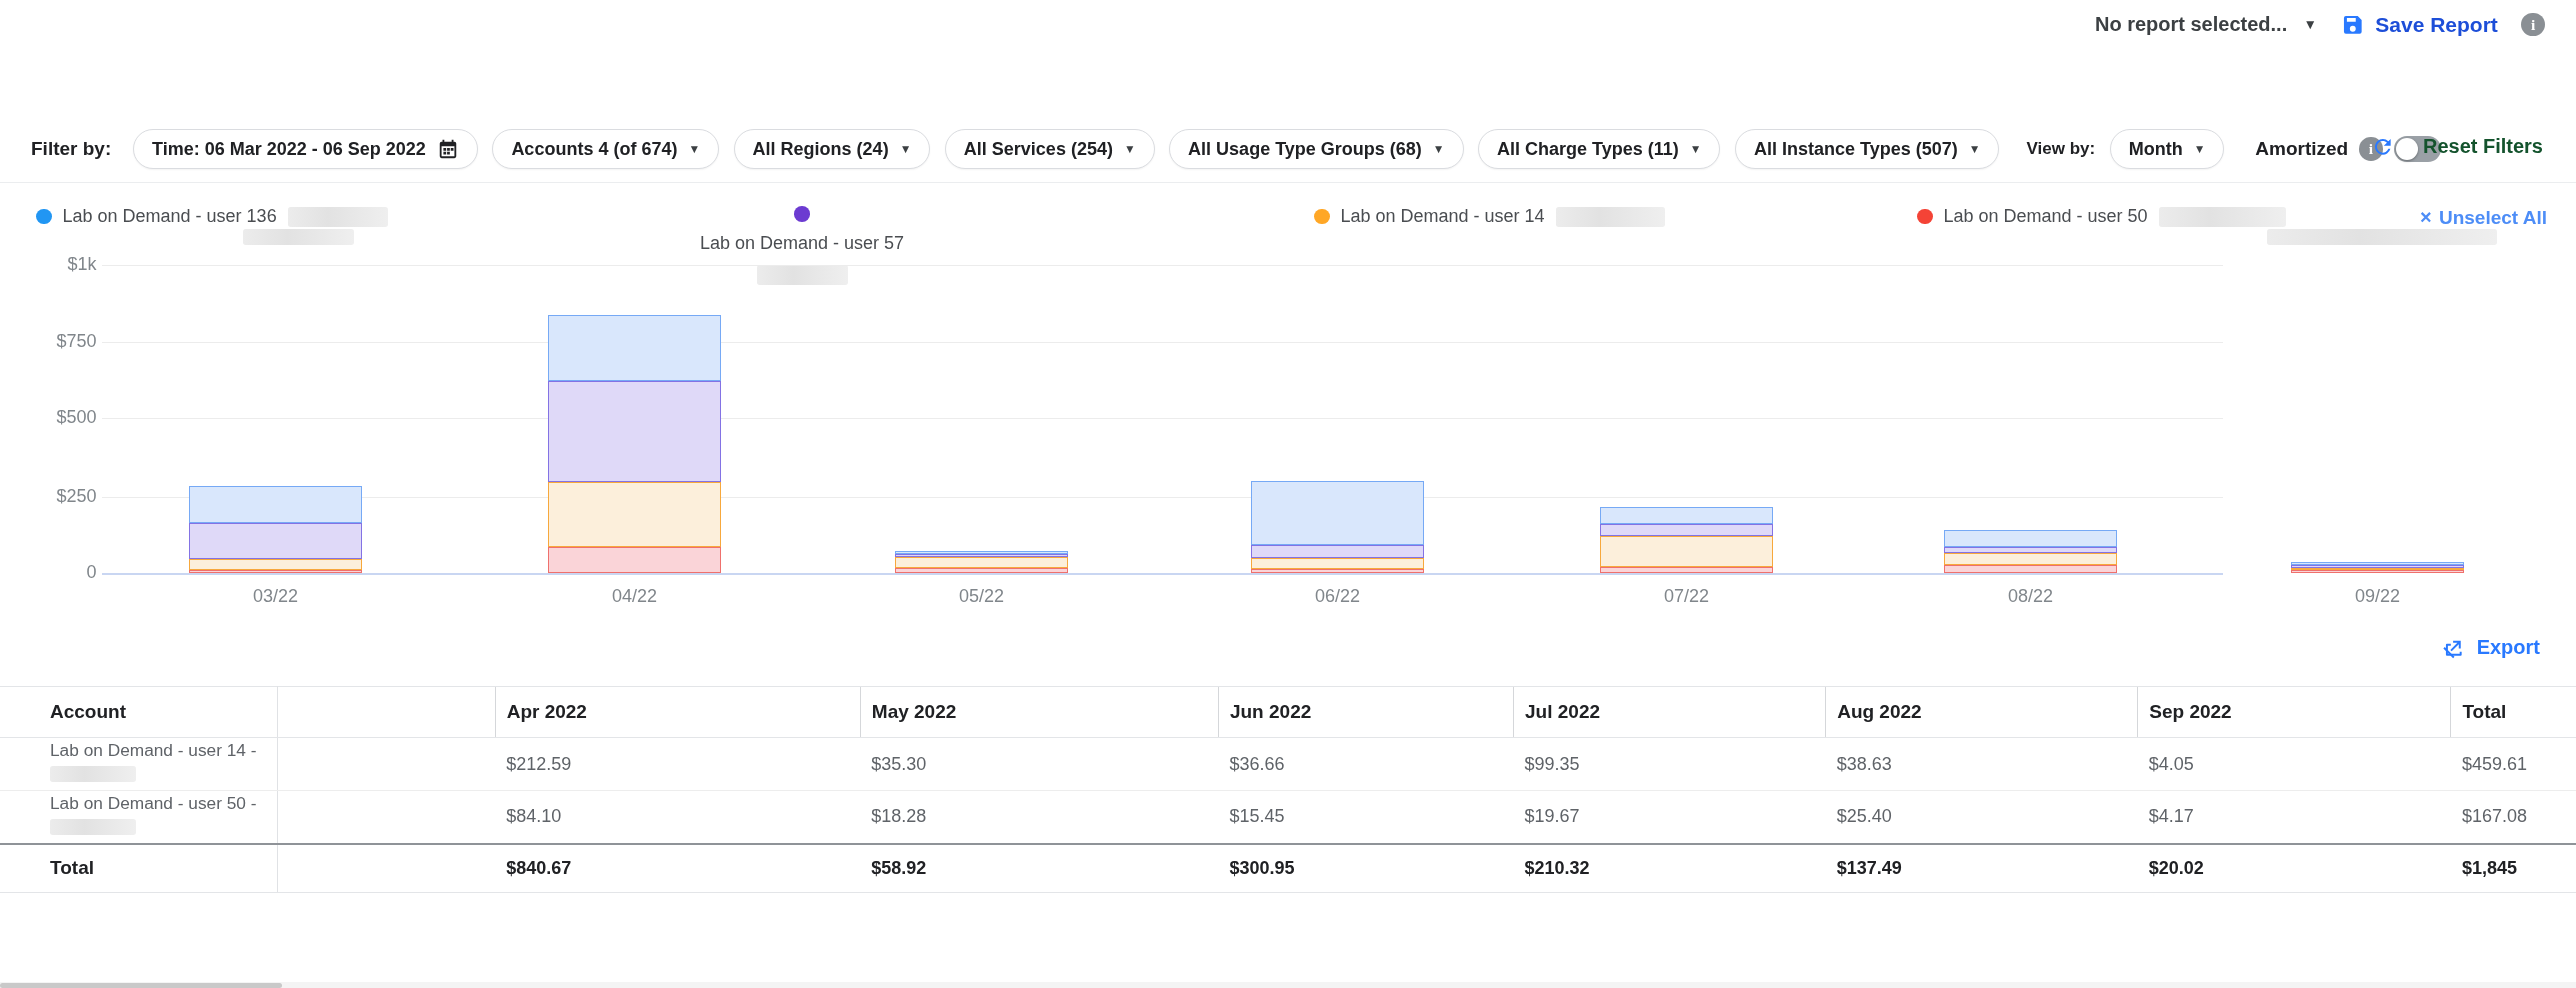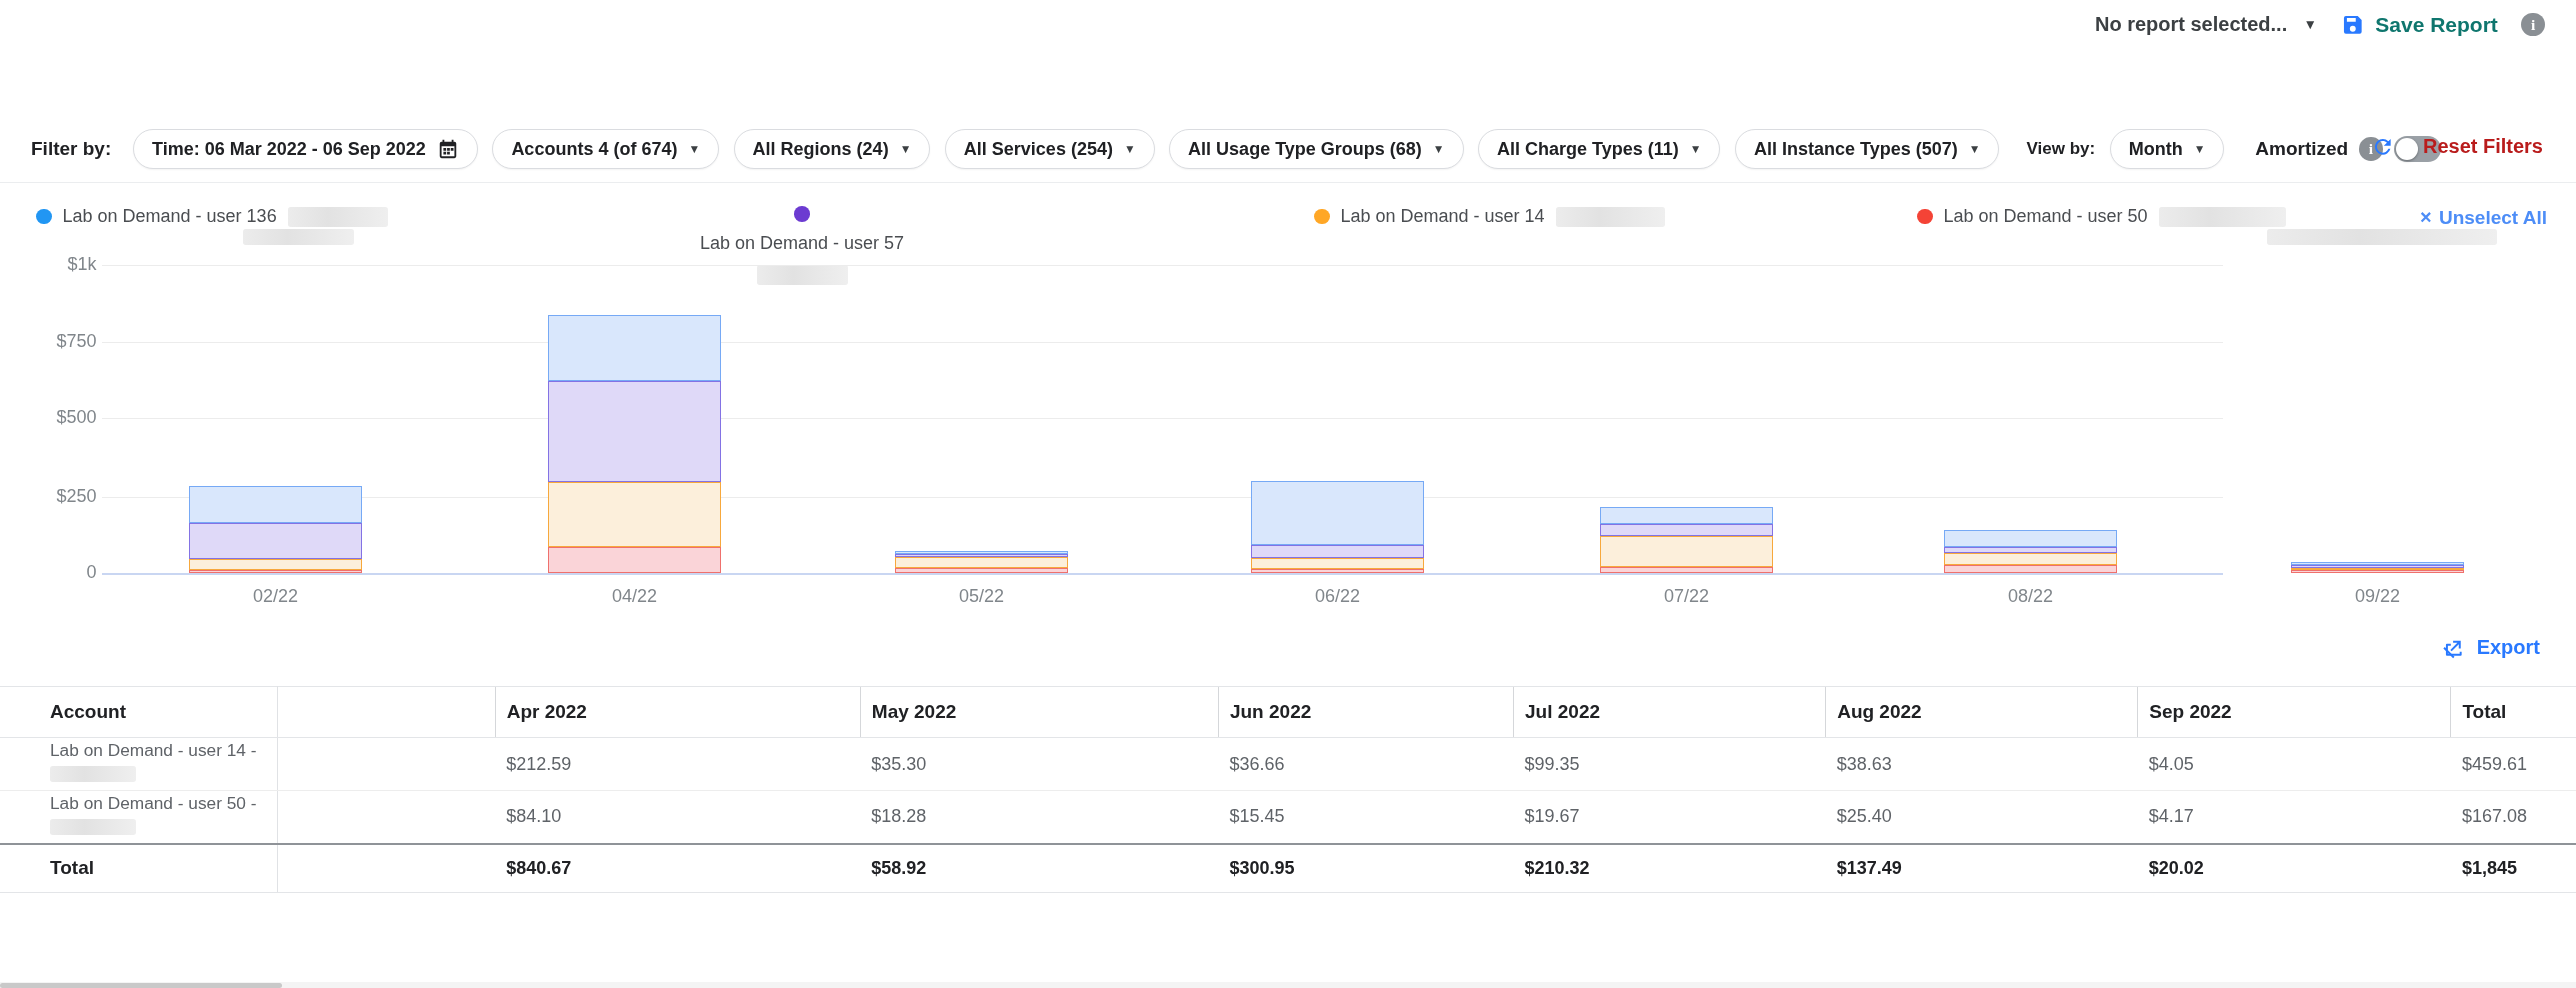--- a/index.html
+++ b/index.html
@@ -6,21 +6,21 @@
   html,body { width:2576px; height:989px; background:#ffffff; overflow:hidden;
               font-family:"Liberation Sans", sans-serif; color:#3c4043; }
   .abs { position:absolute; }
   #app { position:relative; width:2576px; height:989px; background:#fff; }
 
   
   #topbar { top:0; left:0; width:2576px; height:53px; }
   #topbar-right { position:absolute; right:31px; top:12.7px; display:flex; align-items:center; gap:23.6px; }
   .report-selector { display:flex; align-items:center; gap:16.4px; font-size:20px; font-weight:bold; color:#3c4043; cursor:pointer; }
   .caret { font-size:13.6px; color:#3c4043; }
-  .save-report { display:flex; align-items:center; gap:11px; color:#0f766e; font-size:21px; font-weight:bold; cursor:pointer; }
+  .save-report { display:flex; align-items:center; gap:11px; color:#1d4ed8; font-size:21px; font-weight:bold; cursor:pointer; }
   .info-circle { width:23.6px; height:23.6px; border-radius:50%; background:#8a8f94; color:#fff; font-size:15.5px; font-weight:bold;
                  display:inline-flex; align-items:center; justify-content:center; font-family:"Liberation Serif",serif; }
 
   
   #titlebar { top:53px; left:0; width:2576px; height:64px; border-bottom:1.8px solid #e8eaed; }
   #page-title { position:absolute; left:50px; top:23.6px; font-size:23px; font-weight:bold; color:#3c4043; }
   #tabs { position:absolute; left:800px; top:0; height:64px; display:flex; align-items:center; }
   .tab { position:relative; height:64px; display:flex; align-items:center; padding:0 38px; font-size:20px; color:#5f6368; cursor:pointer; }
   .tab.active { color:#4285f4; }
   .tab.active::after { content:""; position:absolute; left:27px; right:27px; bottom:-1.8px; height:4.5px; background:#4285f4; border-radius:2.7px; }
@@ -33,21 +33,21 @@
           font-size:18px; font-weight:bold; color:#202124; background:#fff; white-space:nowrap; cursor:pointer;
           box-shadow:0 0.9px 1.8px rgba(0,0,0,0.05); }
   .pill .caret { font-size:11.8px; }
   .viewby-label { font-size:17px; font-weight:bold; color:#202124; margin-left:12.7px; white-space:nowrap; }
   .amortized-wrap { display:flex; align-items:center; gap:11px; margin-left:16.4px; }
   .amortized-label { font-size:19px; font-weight:bold; color:#202124; white-space:nowrap; }
   .toggle { width:47px; height:25.5px; border-radius:13.6px; background:#9aa0a6; position:relative; cursor:pointer; }
   .toggle .knob { position:absolute; left:1.8px; top:1.8px; width:22px; height:22px; border-radius:50%; background:#fff;
                   box-shadow:0 0.9px 2.7px rgba(0,0,0,0.35); }
   #reset-filters { position:absolute; right:33px; top:135px; display:flex; align-items:center; gap:28px;
-                   color:#b91c1c; font-size:20px; font-weight:bold; cursor:pointer; }
+                   color:#14532d; font-size:20px; font-weight:bold; cursor:pointer; }
 
   
   #legend { top:184px; left:0; width:2576px; height:69px; }
   .legend-item { position:absolute; top:22px; display:flex; align-items:center; gap:11px; cursor:pointer; }
   .legend-dot { width:15.5px; height:15.5px; border-radius:50%; flex:0 0 auto; }
   .legend-text { font-size:18px; color:#4a4d51; white-space:nowrap; }
   .redacted { background:linear-gradient(90deg,#ececec,#e2e2e2 40%,#efefef); border-radius:2.7px; height:20px; }
   #unselect-all { position:absolute; right:29px; top:22px; display:flex; align-items:center; gap:7.3px;
                   color:#4d8df7; font-size:19px; font-weight:bold; cursor:pointer; }
   .x-glyph { font-size:20px; font-weight:bold; }
@@ -206,21 +206,21 @@
       <div class="gridline" style="top: 244px;"></div>
       <div class="ytick" style="left: 25.5px; top: 244px;">$250</div>
       <div class="gridline zero" style="top: 320px;"></div>
       <div class="ytick" style="left: 25.5px; top: 320px;">0</div>
       <div class="bar" style="left: 182px; bottom: 53px;">
         <div class="bar-seg" style="height: 2.7px; background: rgb(250, 212, 216); border-color: rgb(239, 112, 108);"></div>
         <div class="bar-seg" style="height: 11.8px; background: rgb(252, 239, 219); border-color: rgb(247, 168, 60);"></div>
         <div class="bar-seg" style="height: 36px; background: rgb(223, 217, 248); border-color: rgb(131, 114, 228);"></div>
         <div class="bar-seg" style="height: 37px; background: rgb(217, 231, 252); border-color: rgb(118, 169, 245);"></div>
       </div>
-      <div class="xtick" style="left: 182px;">02/22</div>
+      <div class="xtick" style="left: 182px;">03/22</div>
       <div class="bar" style="left: 541px; bottom: 53px;">
         <div class="bar-seg" style="height: 26px; background: rgb(250, 212, 216); border-color: rgb(239, 112, 108);"></div>
         <div class="bar-seg" style="height: 65px; background: rgb(252, 239, 219); border-color: rgb(247, 168, 60);"></div>
         <div class="bar-seg" style="height: 101px; background: rgb(223, 217, 248); border-color: rgb(131, 114, 228);"></div>
         <div class="bar-seg" style="height: 66px; background: rgb(217, 231, 252); border-color: rgb(118, 169, 245);"></div>
       </div>
       <div class="xtick" style="left: 541px;">04/22</div>
       <div class="bar" style="left: 888px; bottom: 53px;">
         <div class="bar-seg" style="height: 5.5px; background: rgb(250, 212, 216); border-color: rgb(239, 112, 108);"></div>
         <div class="bar-seg" style="height: 11px; background: rgb(252, 239, 219); border-color: rgb(247, 168, 60);"></div>

